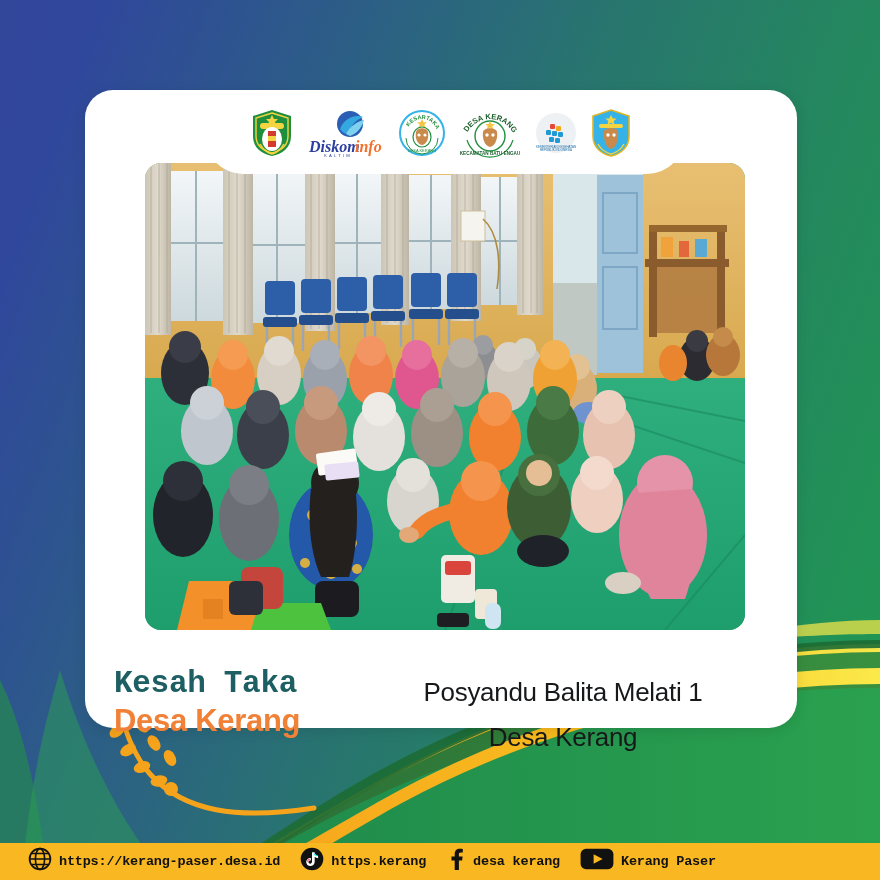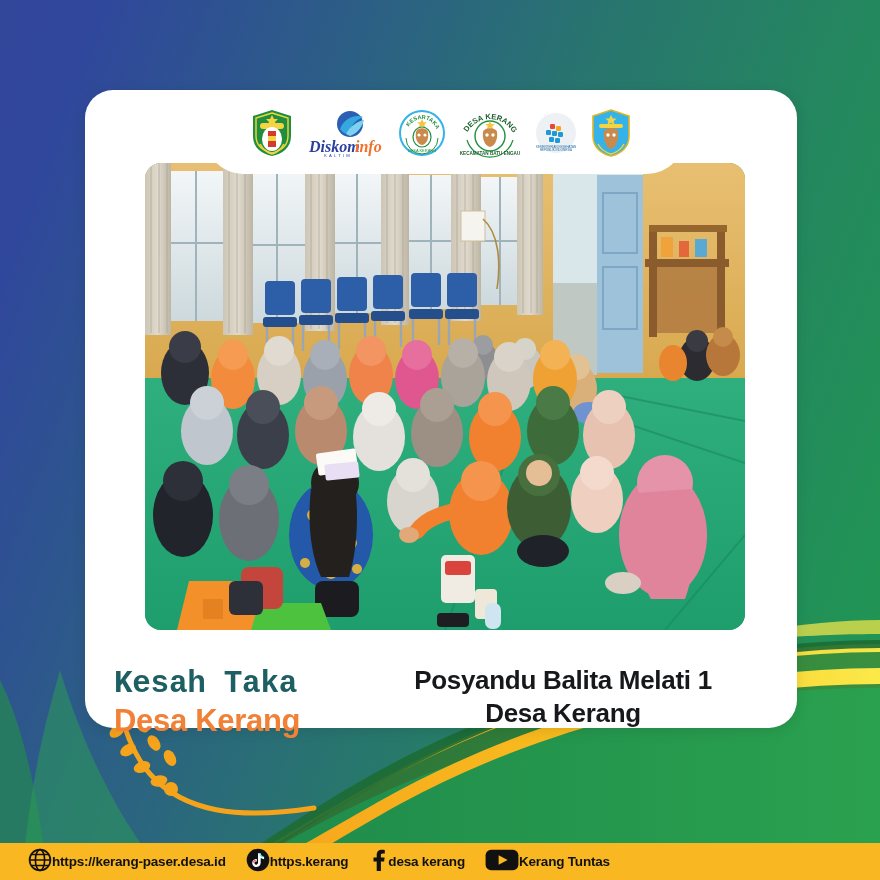--- a/index.html
+++ b/index.html
@@ -25,22 +25,23 @@
 
   
   .footer-bar {
     position: absolute; left: 0; bottom: 0;
     width: 880px; height: 37px;
     background: #f9b721;
     display: flex; align-items: center;
     padding-left: 28px; gap: 0px;
   }
   .social-item {
-    display: flex; align-items: center; 
+    display: flex; align-items: center; gap: 7px;
     margin-right: 20px;
+    font-family: Liberation Mono, monospace;
   }
   .social-label {
     font-size: 13.5px; font-weight: bold; color: #111;
     letter-spacing: -0.2px; white-space: nowrap;
   }
   .ic { flex: none; display:block; }
 
   
   .card {
     position: absolute;
@@ -96,22 +97,22 @@
     line-height: 1.18; letter-spacing: -0.3px; font-family: Liberation Mono, monospace;
   }
   .brand-line2 {
     font-size: 31px; font-weight: bold; color: #f08137;
     line-height: 1.18; letter-spacing: -0.3px;
   }
   .title-block {
     flex: 1; text-align: center; padding-top: 4px; padding-right: 26px;
   }
   .title-line {
-    font-size: 26px; font-weight: bold; color: #17181a;
-    line-height: 1.28; letter-spacing: -0.3px;
+    font-size: 26px; font-weight: normal; color: #17181a;
+    line-height: 1.28; letter-spacing: -0.3px; margin-top: 12px;
   }
 </style>
 </head>
 <body>
 
 <div id="poster">
 
   <div class="wave-layer">
     <svg viewBox="0 0 880 300" preserveAspectRatio="none">
       <defs>
@@ -601,17 +602,17 @@
       <span class="social-label">desa kerang</span>
     </div>
 
     <div class="social-item">
       <span class="ic">
         <svg width="34" height="24" viewBox="0 0 34 24">
           <rect x="0.6" y="1.8" width="32.8" height="20.4" rx="5.4" fill="#111"></rect>
           <path d="M13.6,7.2 L22.6,12 L13.6,16.8 Z" fill="#f9b721"></path>
         </svg>
       </span>
-      <span class="social-label">Kerang Tuntas</span>
+      <span class="social-label">Kerang Paser</span>
     </div>
   </div>
 
 </div>
 
 </body></html>

